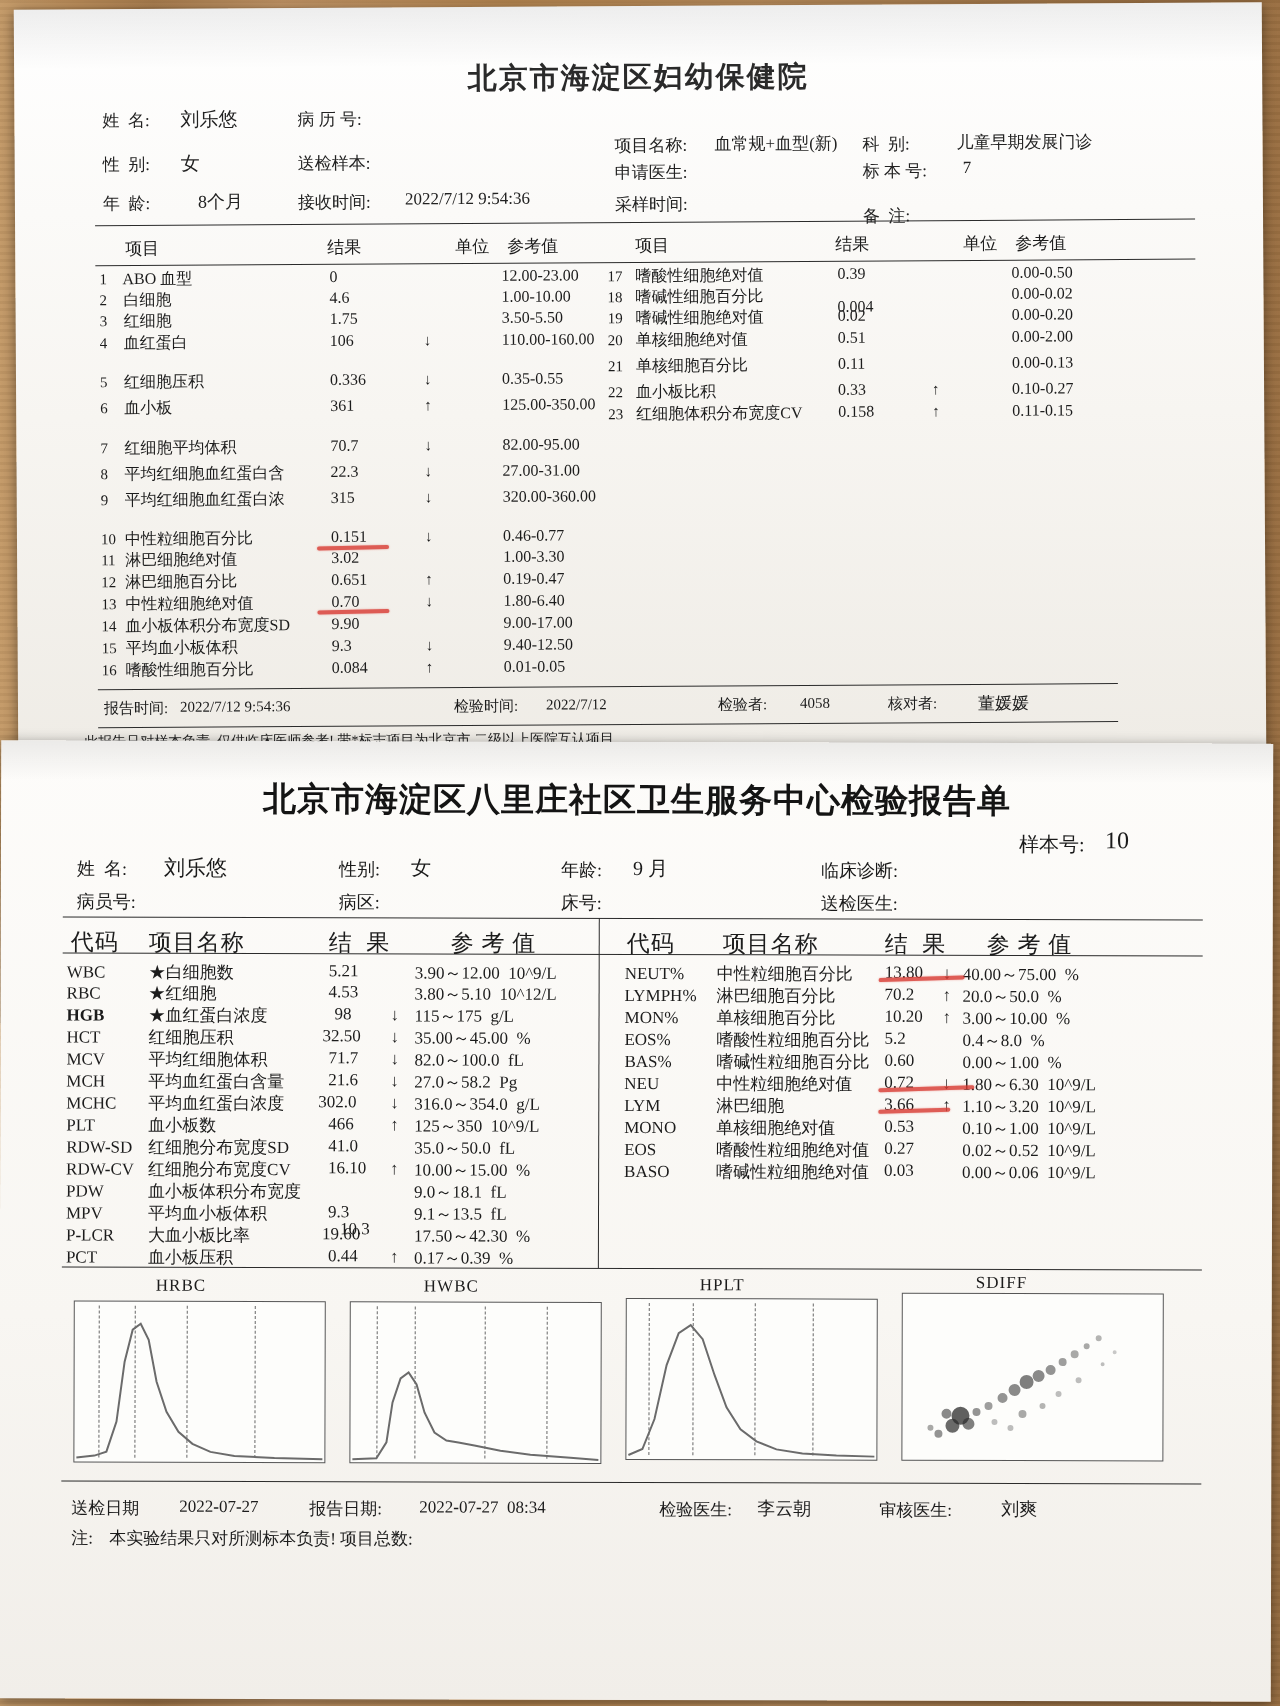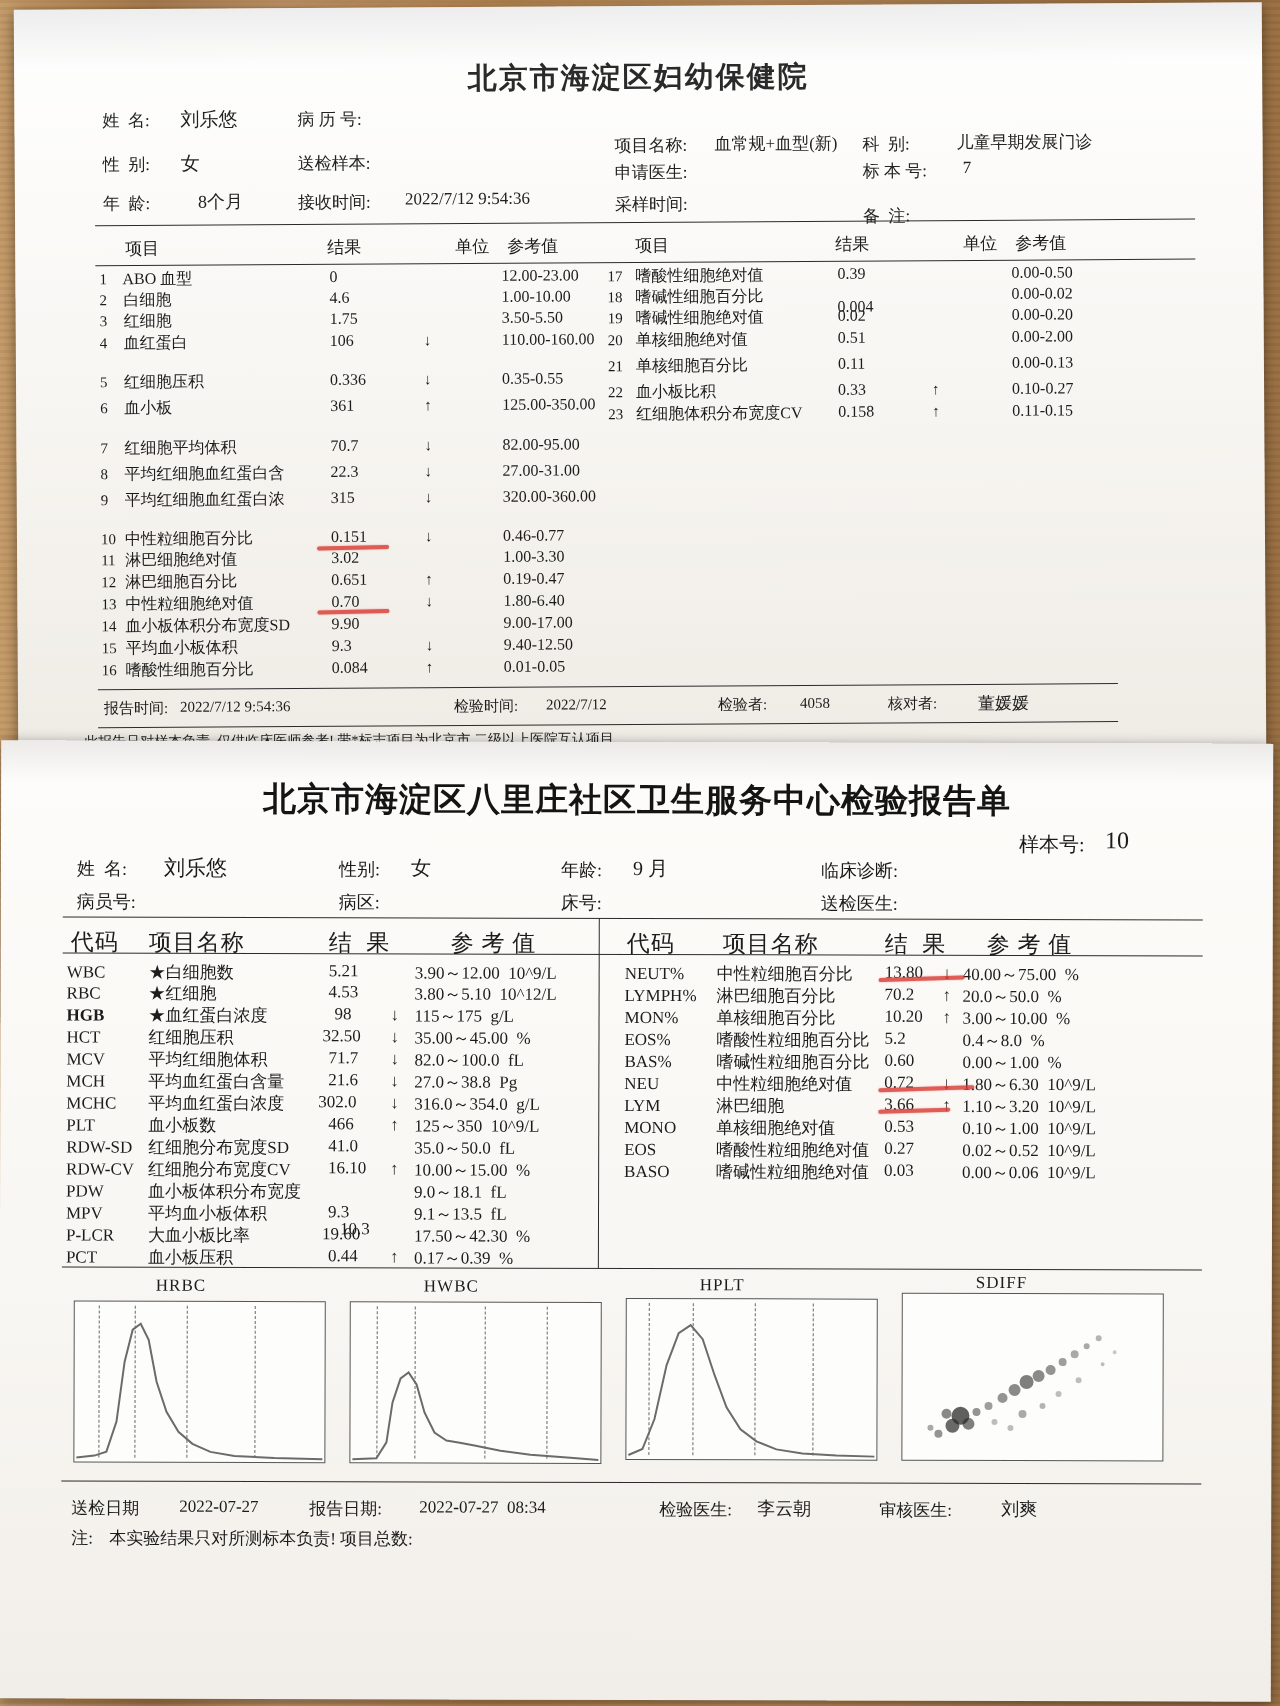--- a/index.html
+++ b/index.html
@@ -350,21 +350,21 @@
       <div class="b-code" style="left:66px;top:309px;">MCV</div>
       <div class="b-cell" style="left:148px;top:307px;">平均红细胞体积</div>
       <div class="b-cell" style="left:328px;top:307px;">71.7</div>
       <div class="b-cell" style="left:390px;top:308px;">↓</div>
       <div class="b-cell" style="left:414px;top:307px;">82.0～100.0  fL</div>
 
       <div class="b-code" style="left:66px;top:331px;">MCH</div>
       <div class="b-cell" style="left:148px;top:329px;">平均血红蛋白含量</div>
       <div class="b-cell" style="left:328px;top:329px;">21.6</div>
       <div class="b-cell" style="left:390px;top:330px;">↓</div>
-      <div class="b-cell" style="left:414px;top:329px;">27.0～38.8  Pg</div>
+      <div class="b-cell" style="left:414px;top:329px;">27.0～58.2  Pg</div>
 
       <div class="b-code" style="left:66px;top:353px;">MCHC</div>
       <div class="b-cell" style="left:148px;top:351px;">平均血红蛋白浓度</div>
       <div class="b-cell" style="left:318px;top:351px;">302.0</div>
       <div class="b-cell" style="left:390px;top:352px;">↓</div>
       <div class="b-cell" style="left:414px;top:351px;">316.0～354.0  g/L</div>
 
       <div class="b-code" style="left:66px;top:375px;">PLT</div>
       <div class="b-cell" style="left:148px;top:373px;">血小板数</div>
       <div class="b-cell" style="left:328px;top:373px;">466</div>

